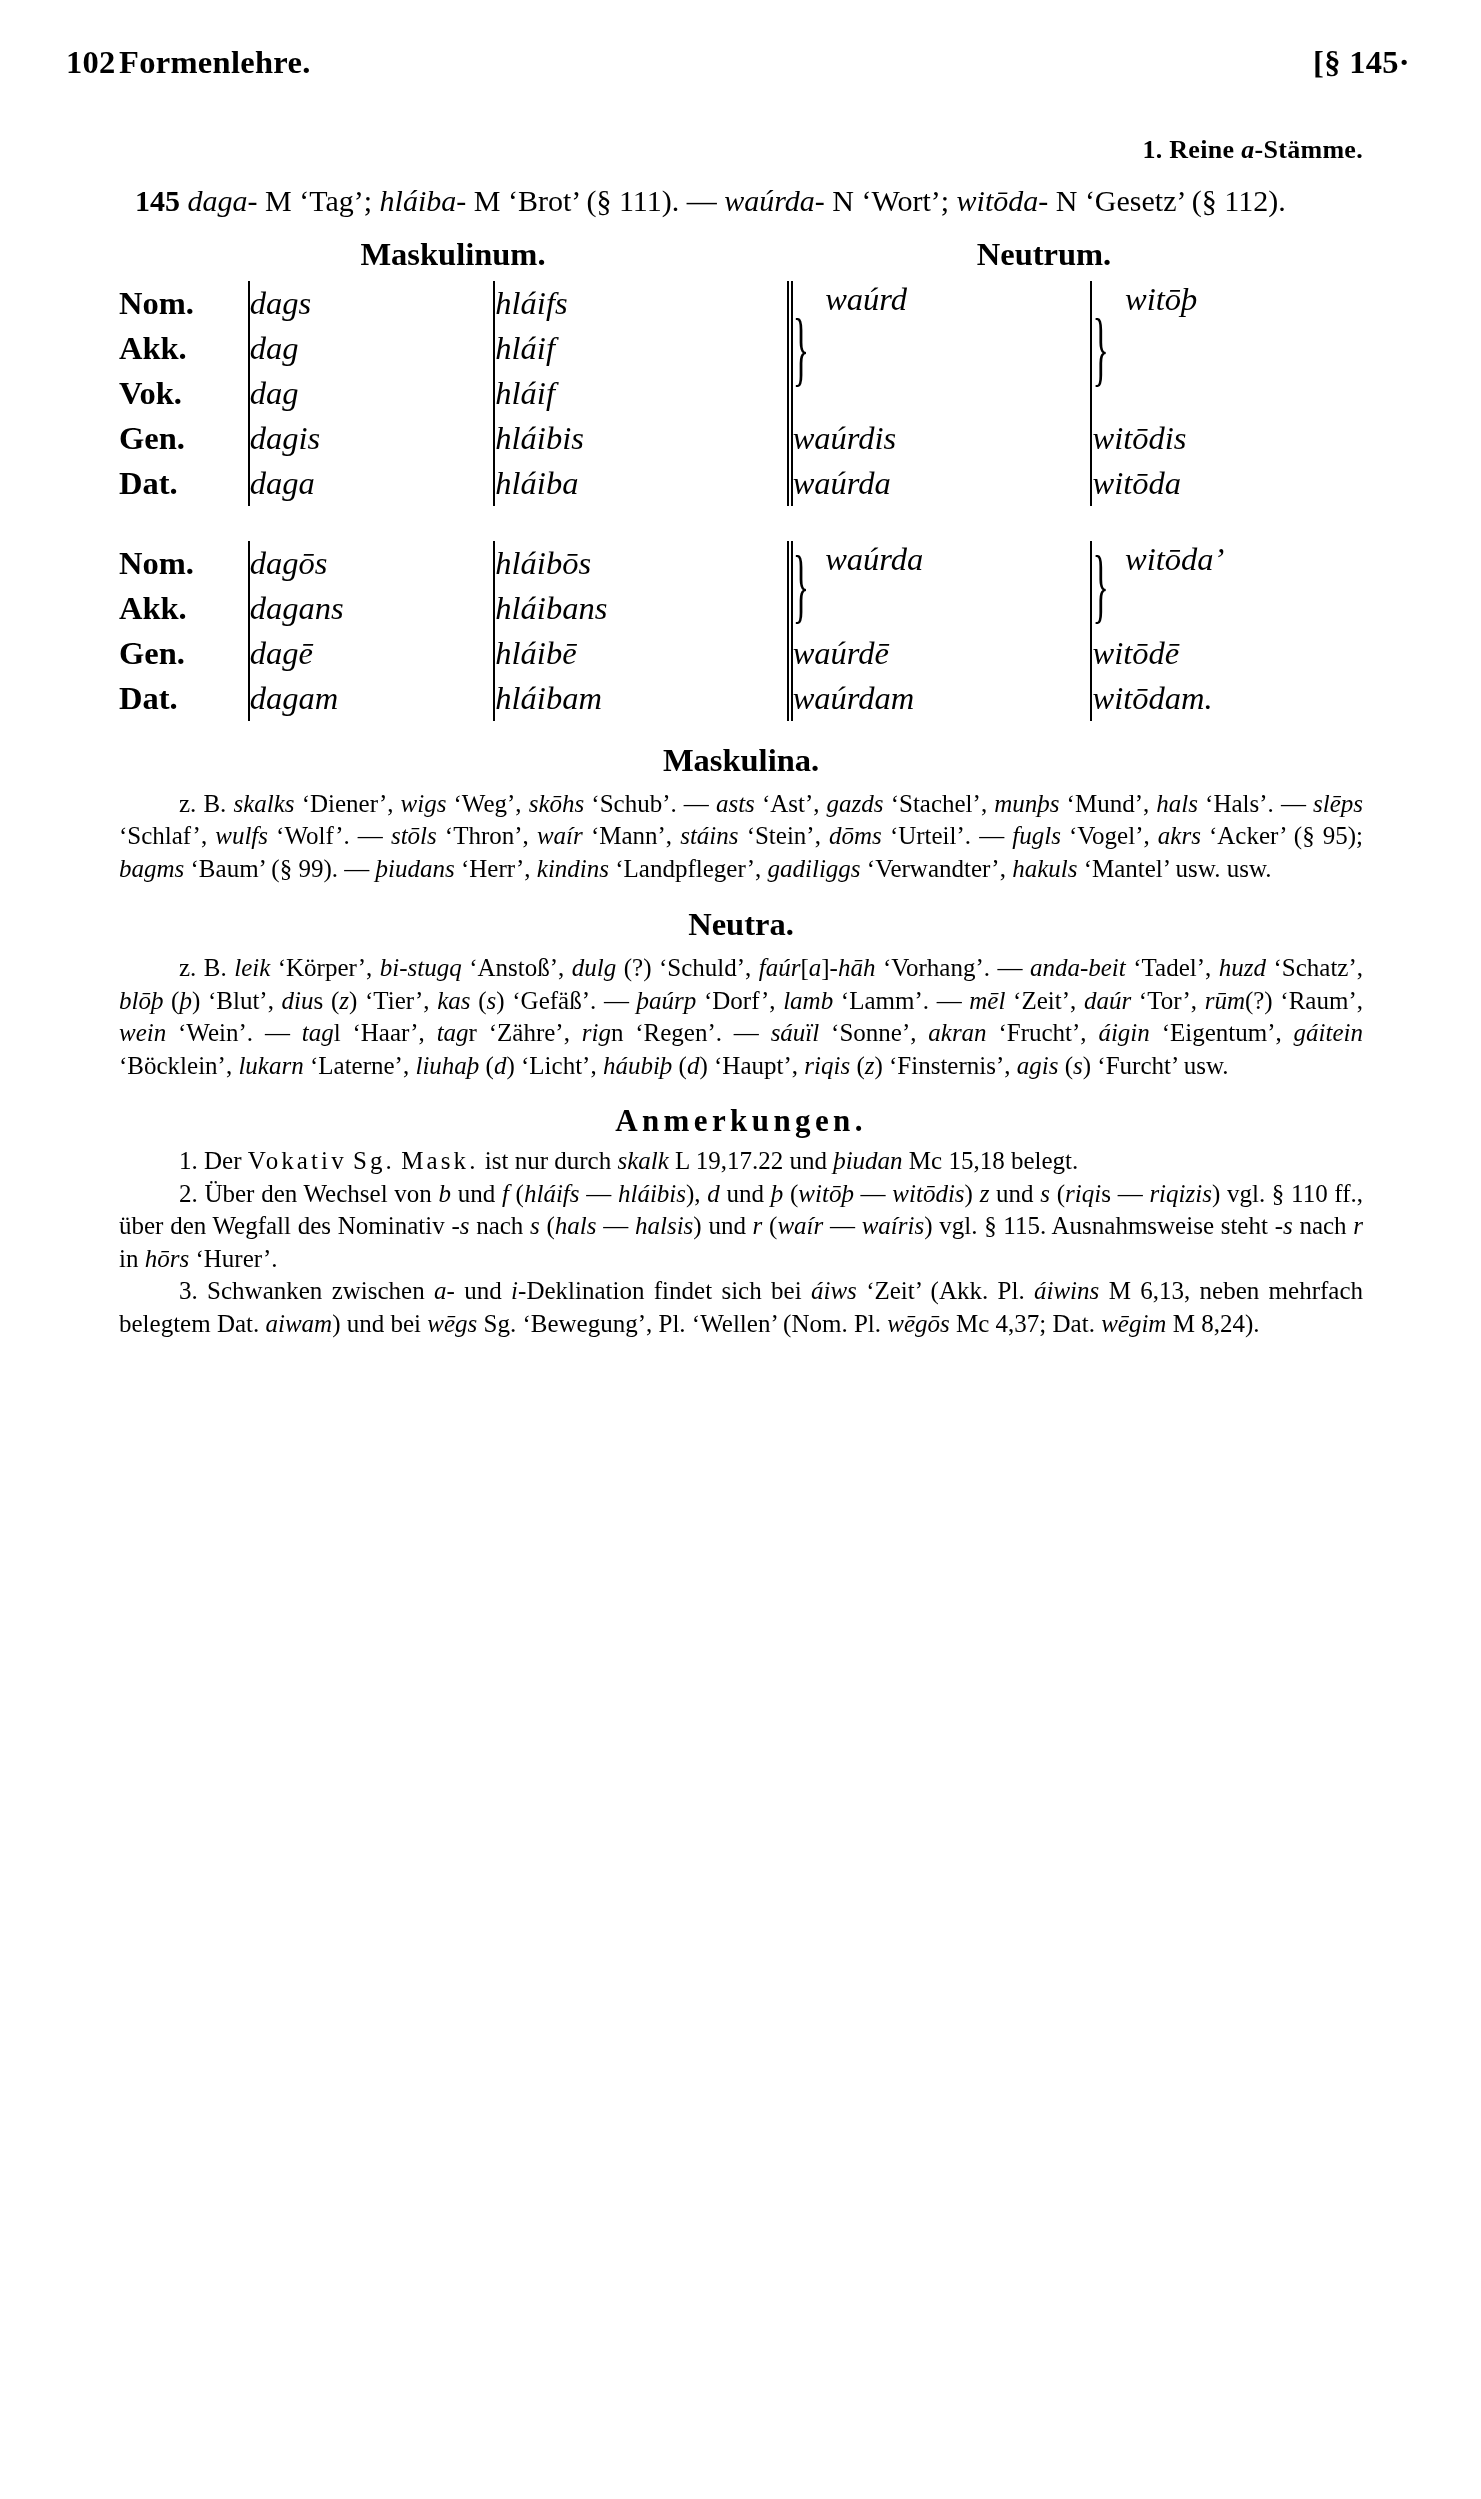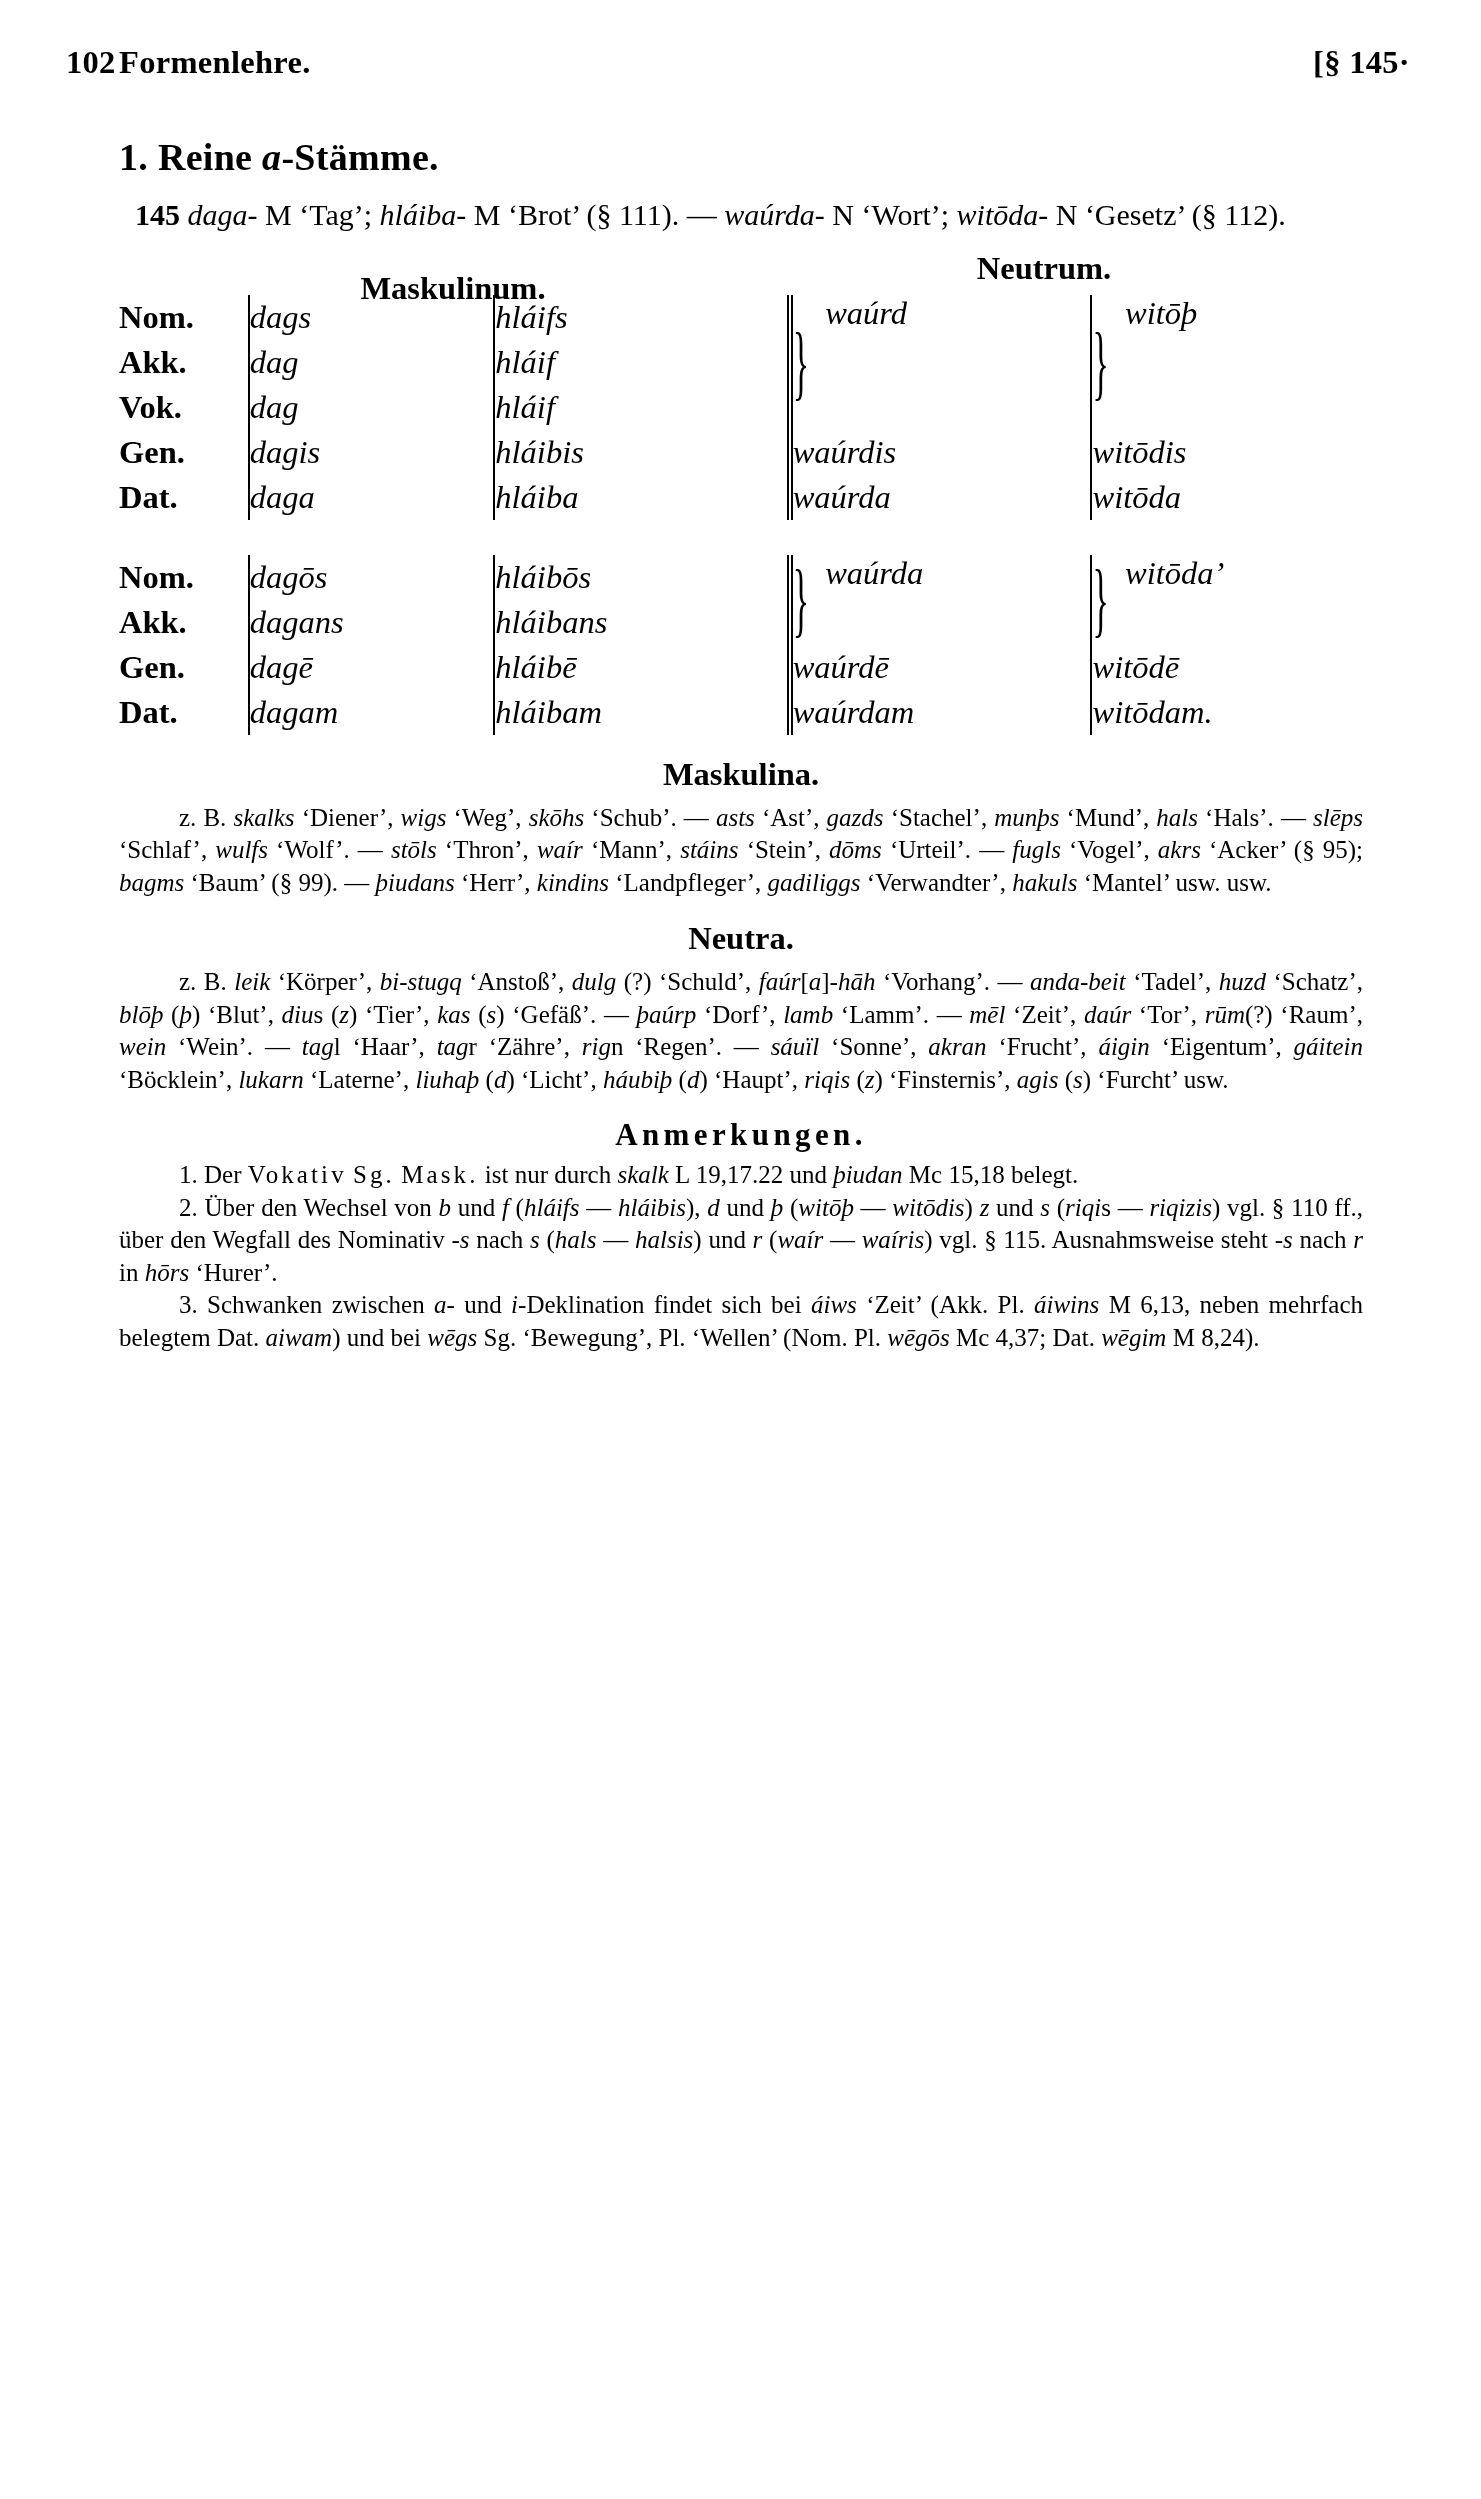--- a/index.html
+++ b/index.html
@@ -38,22 +38,22 @@
     font-size: 32.5px;
     font-weight: bold;
     letter-spacing: 0.3px;
   }
   .rh-left   { position: absolute; left: -53px;  top: 0; }
   .rh-center { position: absolute; left: 0; right: 0; top: 0; }
   .rh-right  { position: absolute; right: -47px; top: 0; }
 
   
   .sec-title {
-    text-align: left;
-    font-size: 38px;
+    text-align: right;
+    font-size: 26px;
     font-weight: bold;
     margin: 16.2px 0 11.2px 0;
     letter-spacing: 0.3px;
   }
   .sec-title .it { font-style: italic; font-weight: bold; }
 
   .subhead {
     text-align: center;
     font-size: 32.5px;
     font-weight: bold;
@@ -87,21 +87,21 @@
     margin: 15px 0 6.2px 0;
     position: relative;
     width: 1244px;
   }
   .decl-heads {
     position: relative;
     height: 45px;
     font-size: 32.5px;
     font-weight: bold;
   }
-  .decl-heads .mask  { position: absolute; left: 159px;  width: 350px; text-align: center; margin-top: 20px; }
+  .decl-heads .mask  { position: absolute; left: 159px;  width: 350px; text-align: center; }
   .decl-heads .neut  { position: absolute; left: 725px; width: 400px; text-align: center; }
 
   table.decl-table {
     border-collapse: collapse;
     font-size: 32.5px;
     width: 1244px;
   }
   table.decl-table td {
     padding: 0;
     vertical-align: middle;

